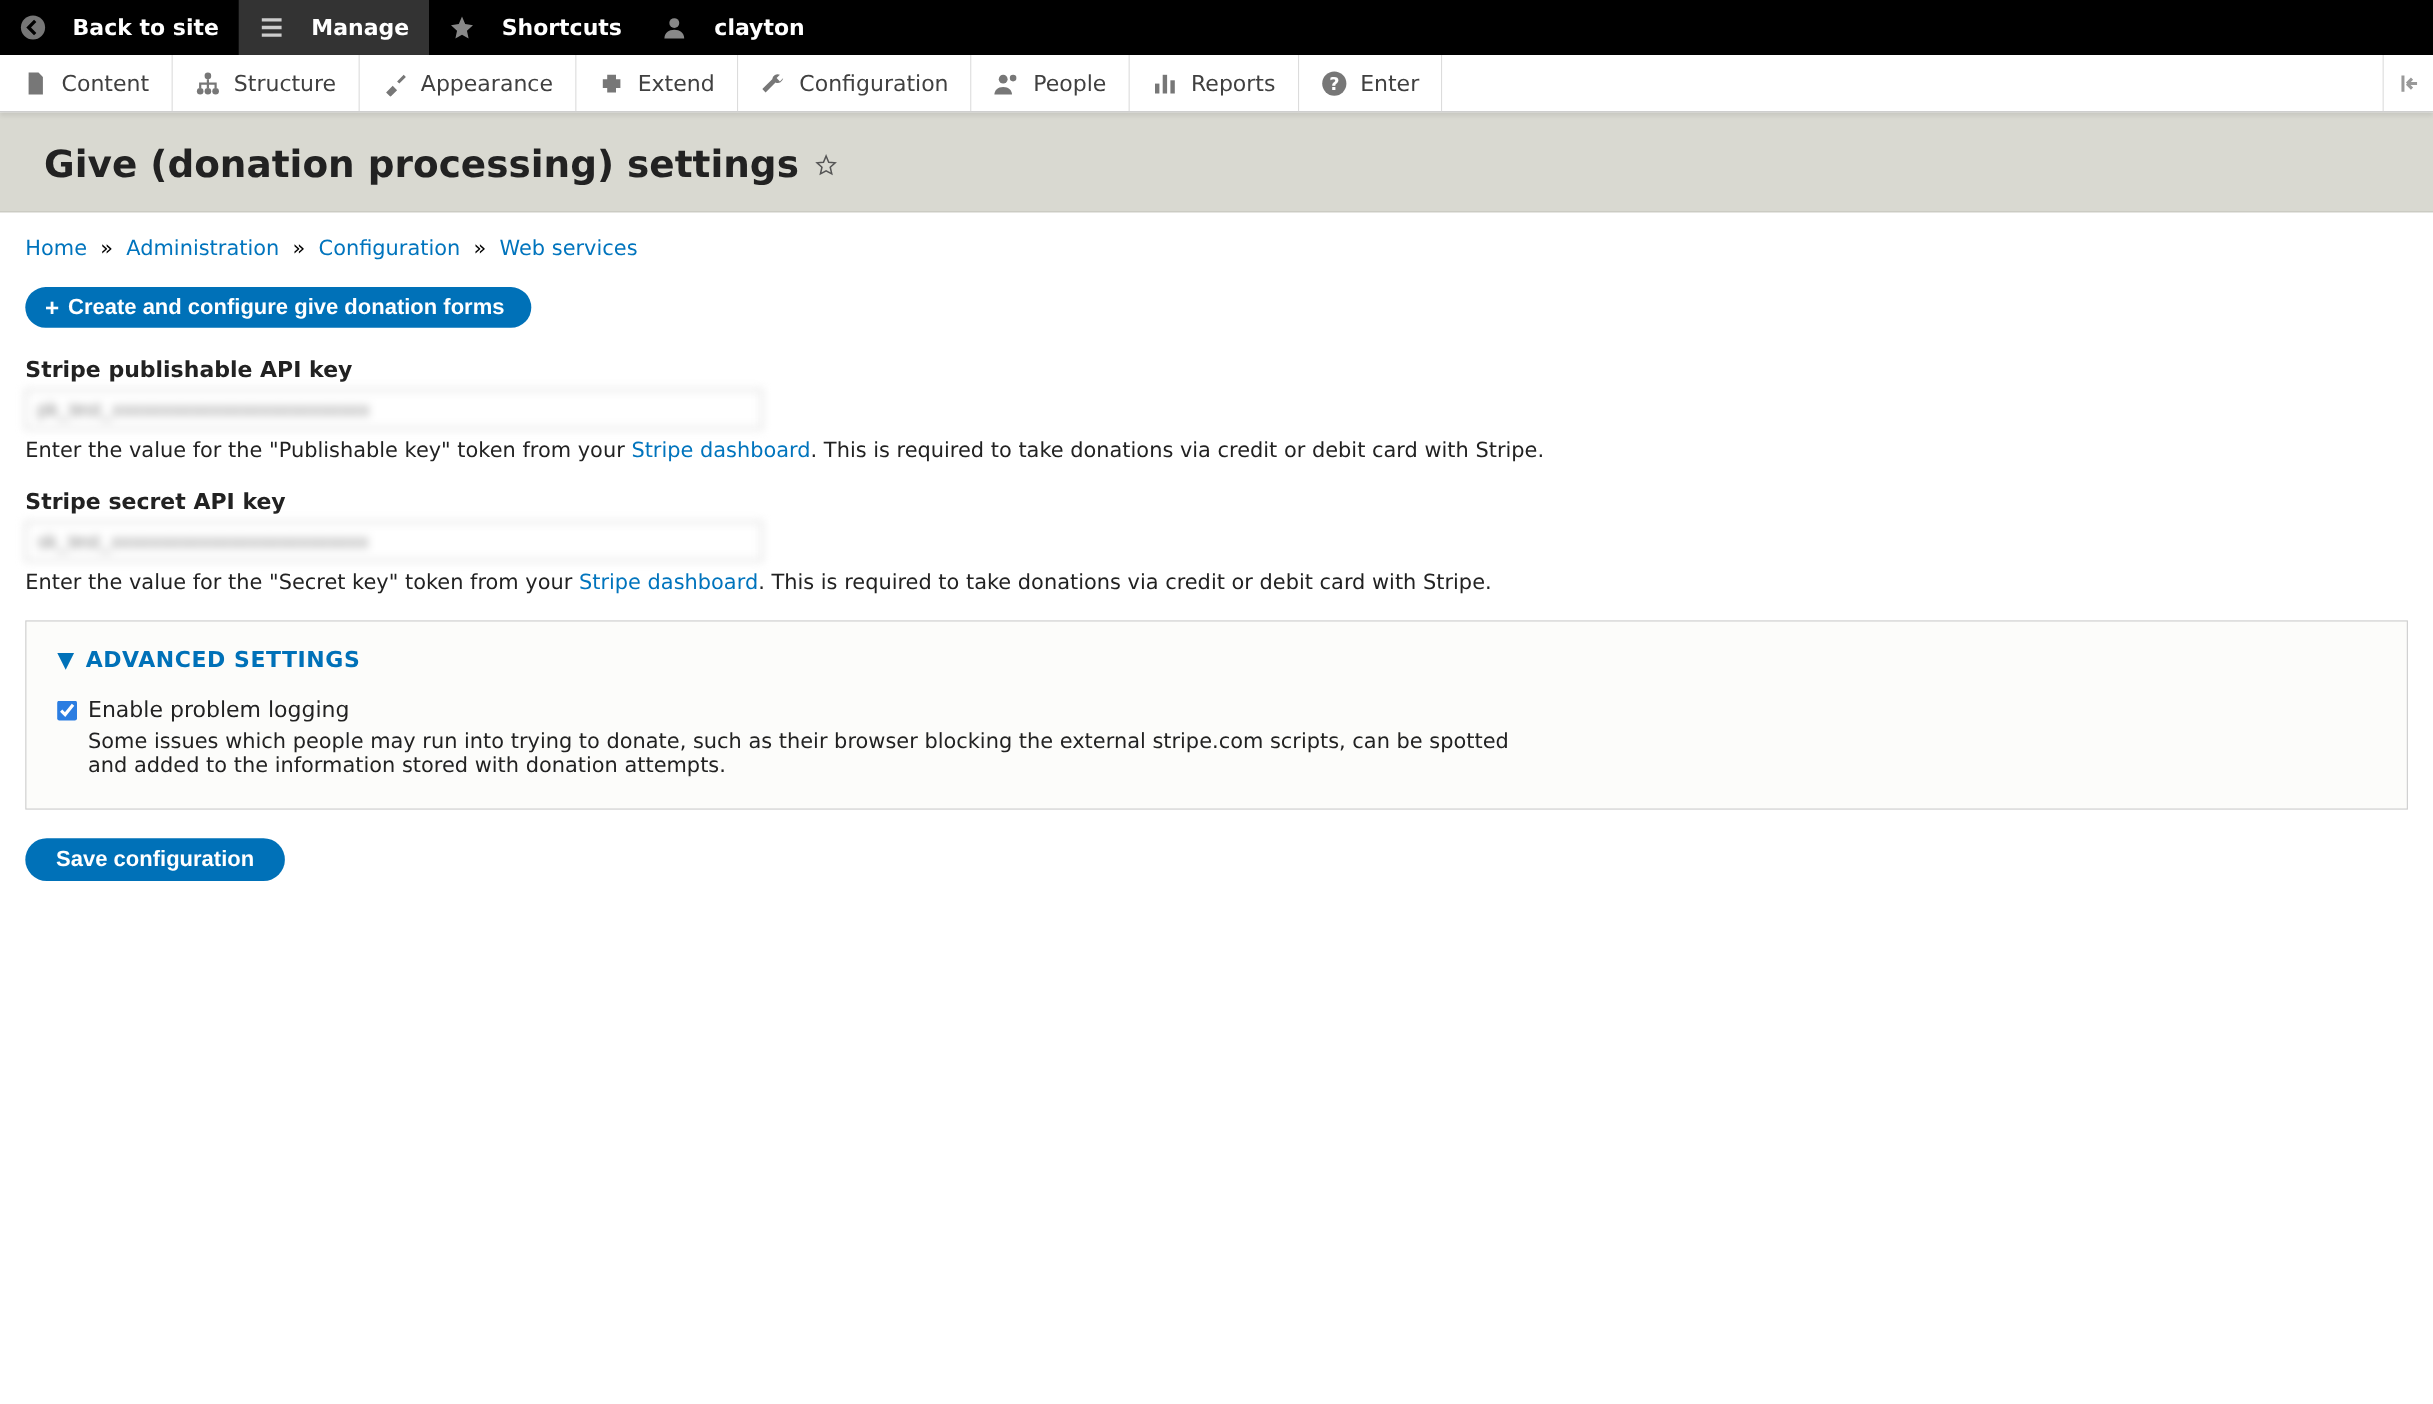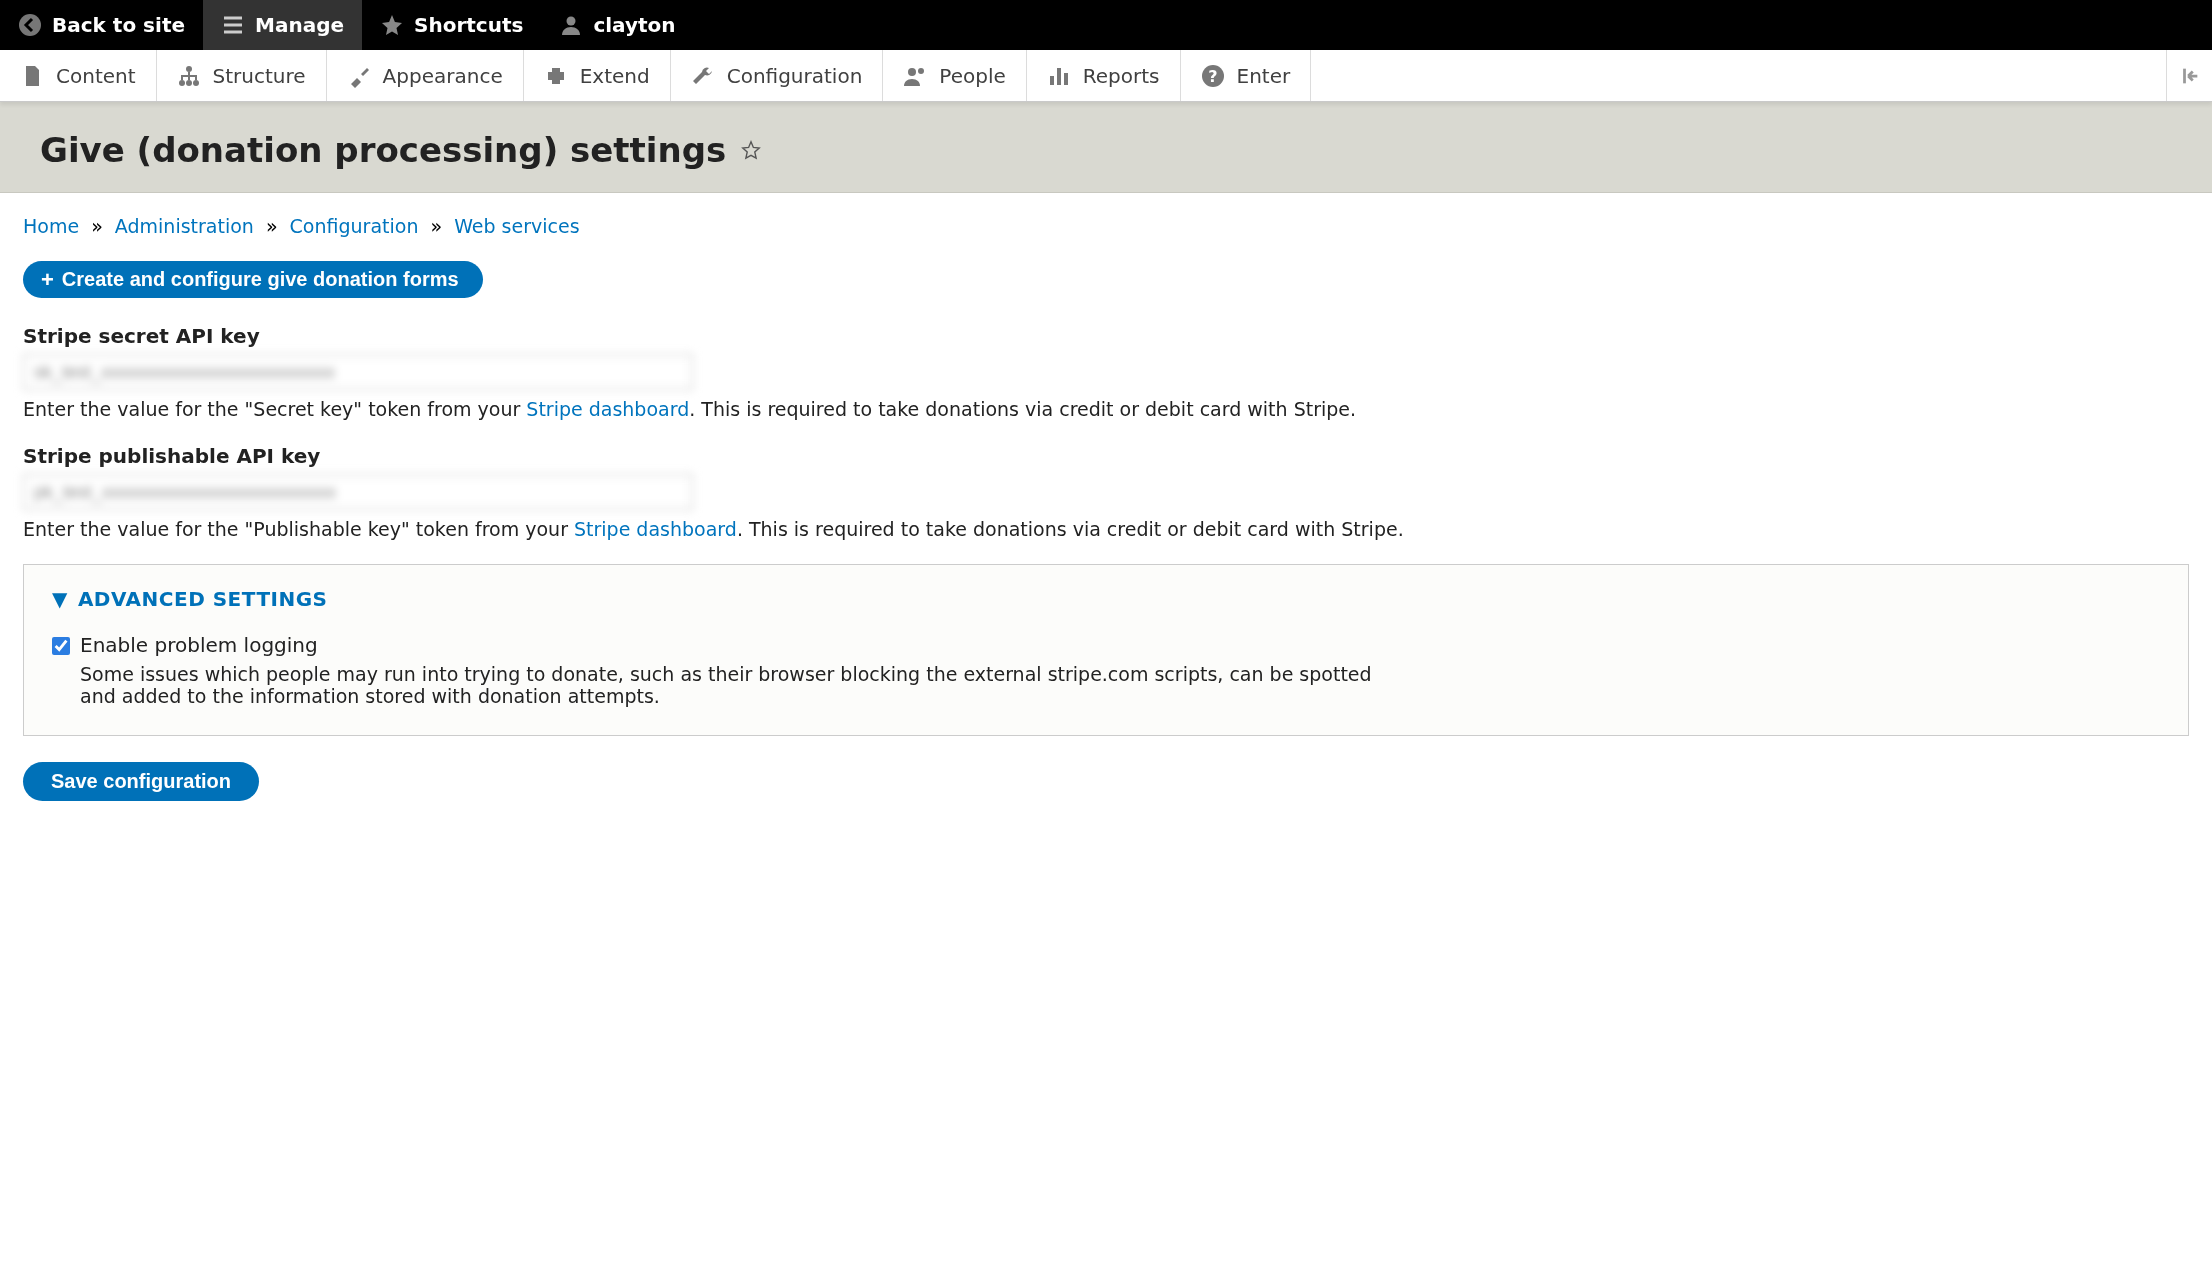--- a/index.html
+++ b/index.html
@@ -17,21 +17,21 @@
     height: 50px;
     display: flex;
     align-items: stretch;
     color: #fff;
     font-weight: 700;
   }
   .toolbar .tb-item {
     display: flex;
     align-items: center;
     padding: 0 18px;
-    gap: 10px;
+    gap: 24px;
     cursor: pointer;
     font-size: 20px;
   }
   .toolbar .tb-item.active {
     background: #333;
   }
   .toolbar svg { width: 24px; height: 24px; }
 
   
   .adminbar {
@@ -305,33 +305,33 @@
   </nav>
 
   
   <button class="pill-btn">
     <span class="plus">+</span>
     <span>Create and configure give donation forms</span>
   </button>
 
   
   <div class="form-item">
+    <label class="form-label">Stripe publishable API key</label>
+    <input type="text" class="text-input" value="pk_test_xxxxxxxxxxxxxxxxxxxxxxxxxx" style="">
+    <div class="description">
+      <span>Enter the value for the "Publishable key" token from your </span><a href="#">Stripe dashboard</a><span>. This is required to take donations via credit or debit card with Stripe.</span>
+    </div>
+  </div>
+
+  
+  <div class="form-item">
     <label class="form-label">Stripe secret API key</label>
     <input type="text" class="text-input" value="sk_test_xxxxxxxxxxxxxxxxxxxxxxxxxx" style="">
     <div class="description">
       <span>Enter the value for the "Secret key" token from your </span><a href="#">Stripe dashboard</a><span>. This is required to take donations via credit or debit card with Stripe.</span>
-    </div>
-  </div>
-
-  
-  <div class="form-item">
-    <label class="form-label">Stripe publishable API key</label>
-    <input type="text" class="text-input" value="pk_test_xxxxxxxxxxxxxxxxxxxxxxxxxx" style="">
-    <div class="description">
-      <span>Enter the value for the "Publishable key" token from your </span><a href="#">Stripe dashboard</a><span>. This is required to take donations via credit or debit card with Stripe.</span>
     </div>
   </div>
 
   
   <div class="details">
     <div class="details-summary">
       <span>▼</span>
       <span>ADVANCED SETTINGS</span>
     </div>
     <div class="details-body">

